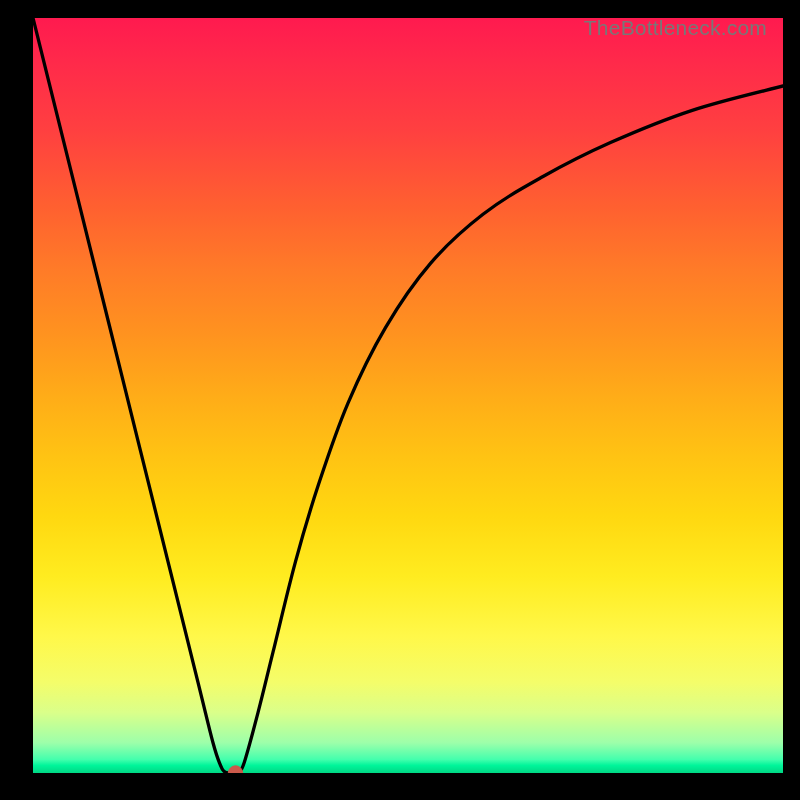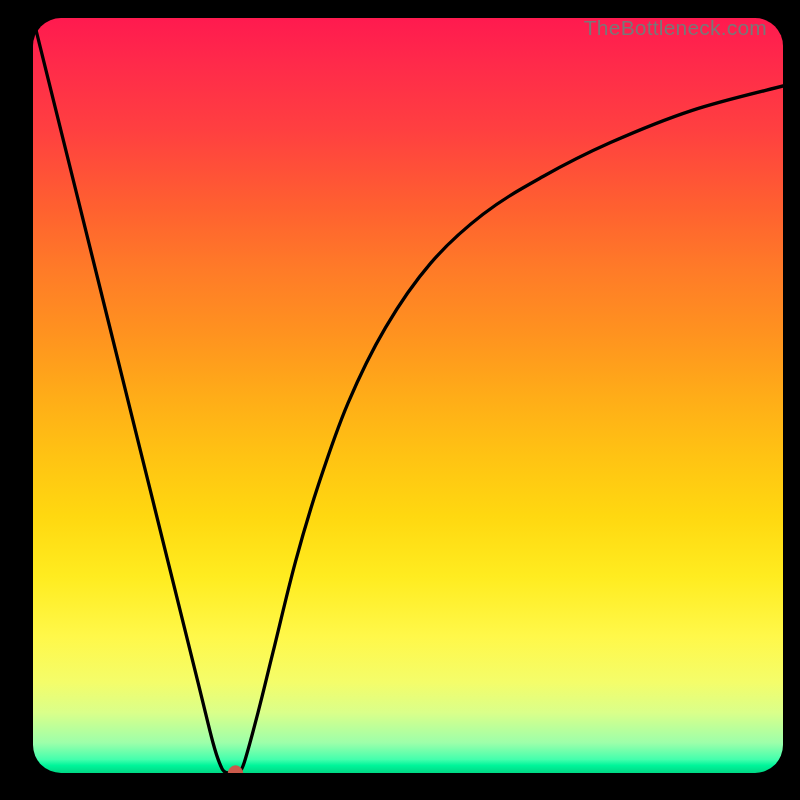--- a/index.html
+++ b/index.html
@@ -35,21 +35,20 @@
       #ffec20 74%,
       #fff84a 82%,
       #f4fd6a 88%,
       #daff8a 92%,
       #9dffaa 96%,
       #44ffad 98.2%,
       #00f59a 99.0%,
       #00e68f 99.5%,
       #00d784 100%
     );
-    border-radius: 28px;
   }
   .curve-svg {
     position: absolute;
     left: 0;
     top: 0;
     width: 750px;
     height: 755px;
     display: block;
   }
   .watermark {

